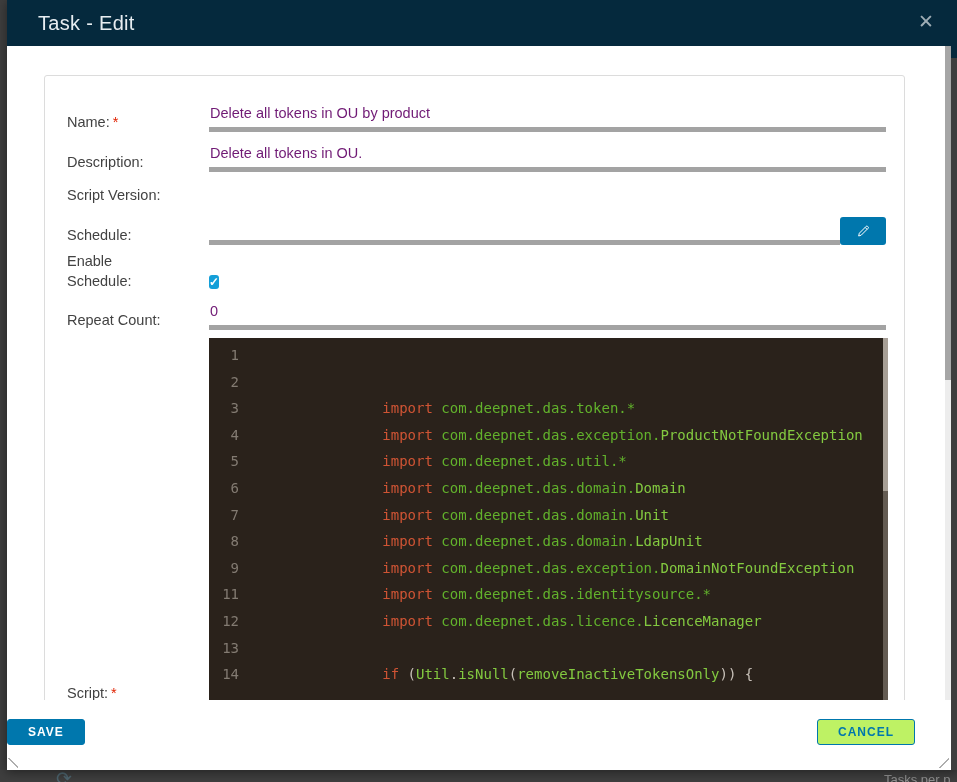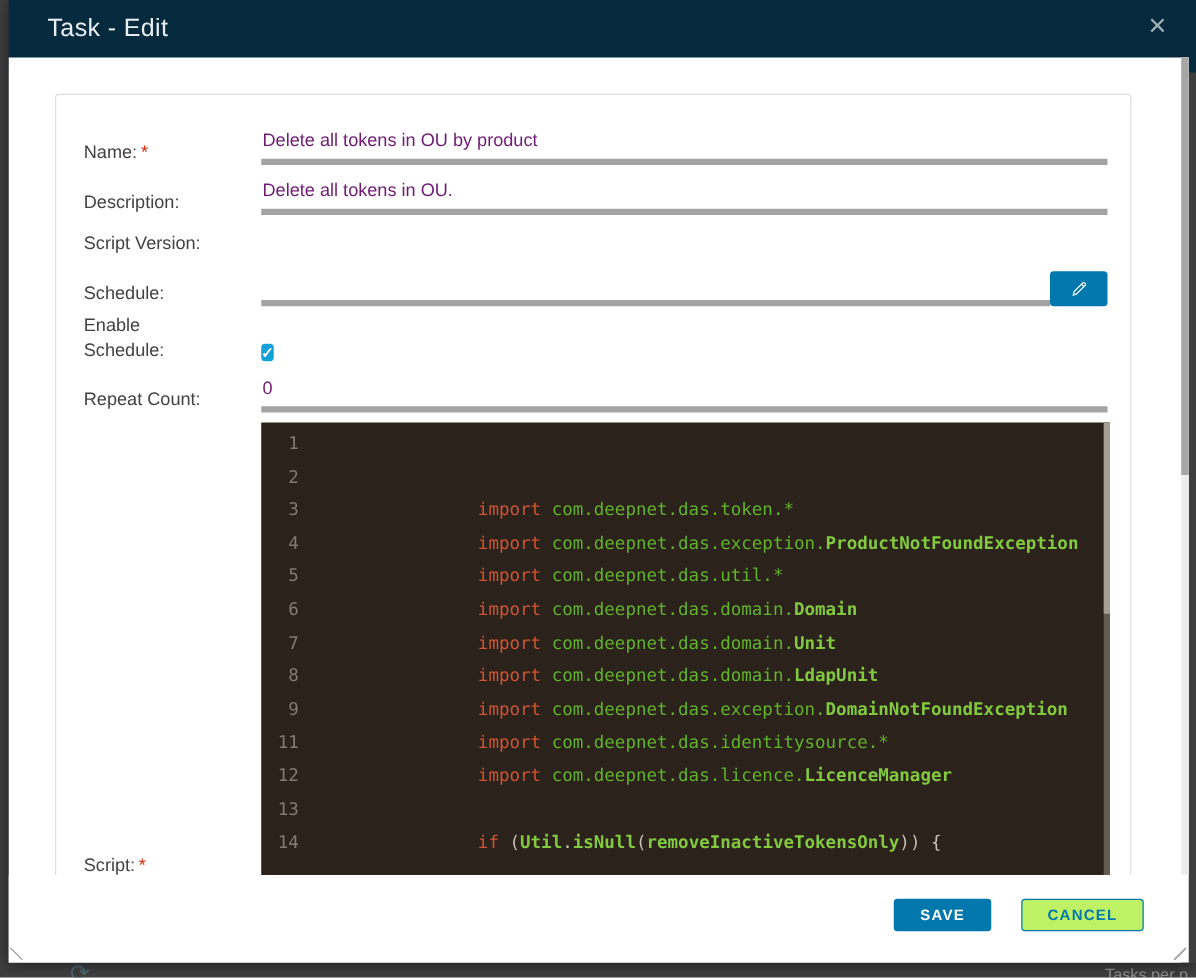--- a/index.html
+++ b/index.html
@@ -65,29 +65,29 @@
   .editor { position:relative; width:679px; height:365px; margin-top:-4px;
             background:var(--editor-bg,#2a221b); overflow:hidden; cursor:text;
             font-family:"DejaVu Sans Mono", monospace; font-size:14px; }
   .editor-lines { padding-top:4px; }
   .code-line { display:flex; line-height:26.6px; white-space:pre; }
   .ln { flex:0 0 30px; text-align:right; color:#837b72; user-select:none; }
   .code { flex:1; white-space:pre; overflow:hidden; }
   .tk-ind { color:transparent; }
   .tk-kw { color:var(--kw,#cf5434); }
   .tk-g1 { color:var(--g1,#62b22c); }
-  .tk-g2 { color:var(--g2,#83c940);font-weight:bold; }
+  .tk-g2 { color:var(--g2,#83c940); }
   .tk-pl { color:#c7c0b8; }
   .editor-scrollbar { position:absolute; right:0; top:0; width:5px; height:100%; background:#645c53; }
   .editor-scrollbar .thumb { position:absolute; top:0; left:0; width:5px; height:42%; background:#a79f96; }
 
   
   .modal-footer { position:absolute; left:0; top:654px; width:938px; height:70px; background:#fff;
-                  display:flex; justify-content:flex-end; align-items:flex-start;
-                  padding:19px 30px 0 0; gap:24px; }
+                  display:flex; justify-content:space-between; align-items:flex-start;
+                  padding:19px 30px 0 0; gap:12px; }
   .btn { height:26px; border-radius:3px; font-family:"Liberation Sans", sans-serif;
          font-size:12px; font-weight:bold; letter-spacing:1px; cursor:pointer; padding:0 20px; }
   .btn-save { background:var(--accent,#0077ad); color:#ffffff; border:1px solid var(--accent,#0077ad); }
   .btn-cancel { background:#bef264; color:var(--accent,#0077ad); border:1px solid var(--accent,#0077ad); }
 
   
   .grip { position:absolute; width:10px; height:10px; bottom:2px; opacity:.8; }
   .grip-l { left:1px;  background:linear-gradient(45deg,  transparent 46%, #9a9a9a 46%, #9a9a9a 56%, transparent 56%); }
   .grip-r { right:8px; background:linear-gradient(135deg, transparent 46%, #9a9a9a 46%, #9a9a9a 56%, transparent 56%); }
 </style>

